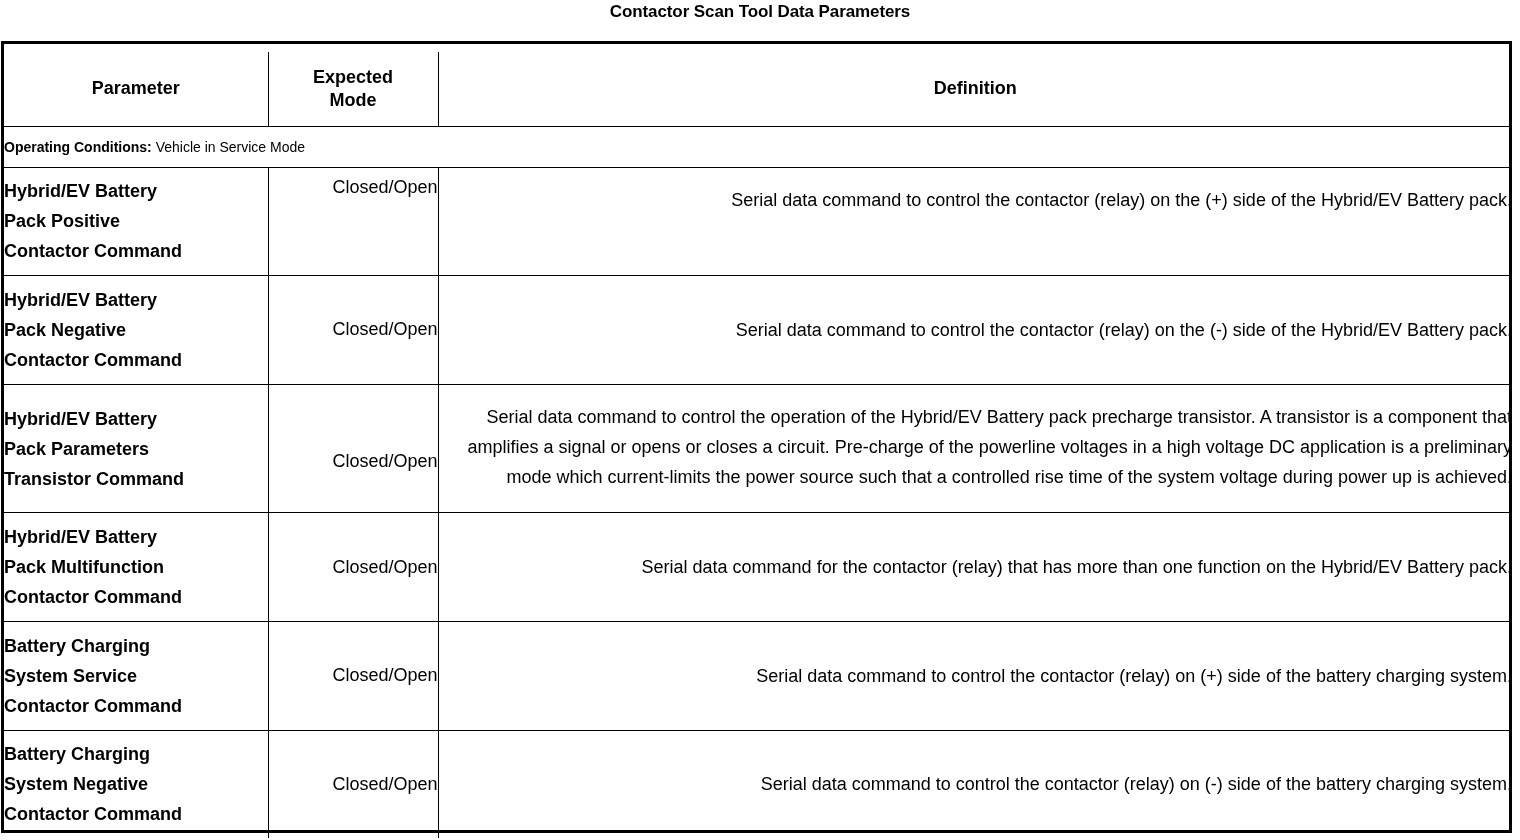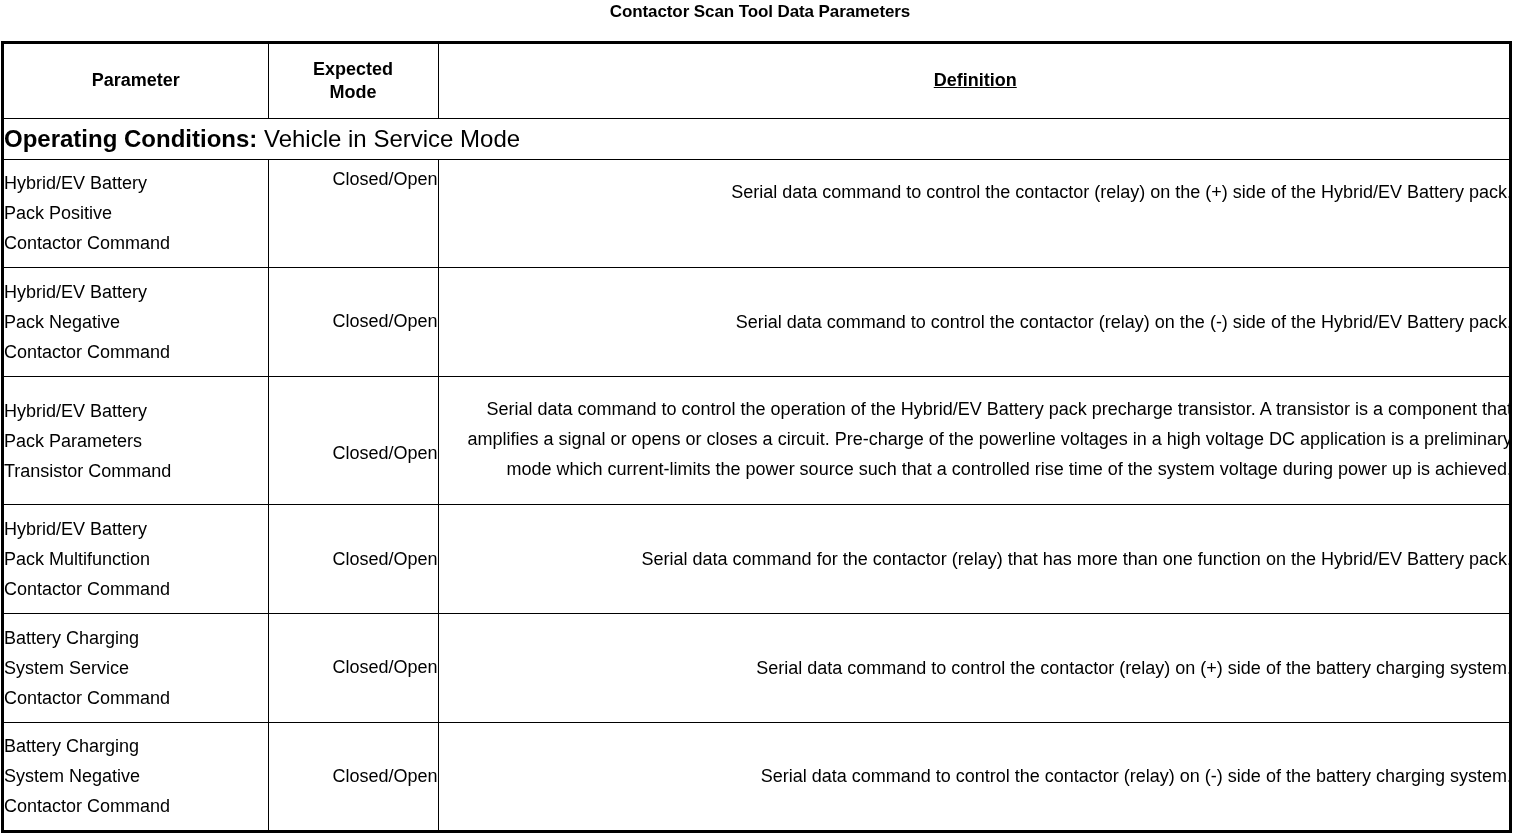--- a/index.html
+++ b/index.html
@@ -43,20 +43,21 @@
     height: 792px;
     box-sizing: border-box;
     border: 3px solid #000;
   }
   table.params {
     width: 100%;
     height: 100%;
     border-collapse: collapse;
     table-layout: fixed;
     font-size: 18px;
+    margin-top: 8px;
   }
   table.params td {
     border: 1.5px solid #000;
     padding: 0;
     vertical-align: middle;
     box-sizing: border-box;
   }
   
   table.params tr:first-child td { border-top: none; }
   table.params tr:last-child td { border-bottom: none; }
@@ -79,46 +80,46 @@
     padding-bottom: 11px;
   }
   .hdr-value {
     vertical-align: middle;
     line-height: 23px;
     padding-bottom: 2px;
   }
   .hdr-def {
     vertical-align: middle;
     padding-top: 16px;
-    text-decoration: underline;
   }
   .hdr-value .hv-line { display: block; }
 
   
   .opcond-row td {
     height: 41px;
     text-align: left;
     padding: 0 0 0 7px;
-    font-size: 24px;
+    font-size: 14px;
     vertical-align: middle;
   }
   .opcond-label {
     font-weight: bold;
   }
   .opcond-value {
     font-weight: normal;
   }
 
   
   .cell-param {
     text-align: left;
     padding: 0 6px 0 7px;
     line-height: 30px;
     vertical-align: top;
     padding-top: 7px;
+    font-weight: bold;
   }
   .cell-value {
     text-align: right;
     padding: 0 4px;
     vertical-align: middle;
   }
   .cell-value.align-top {
     vertical-align: top;
     padding-top: 9px;
   }

